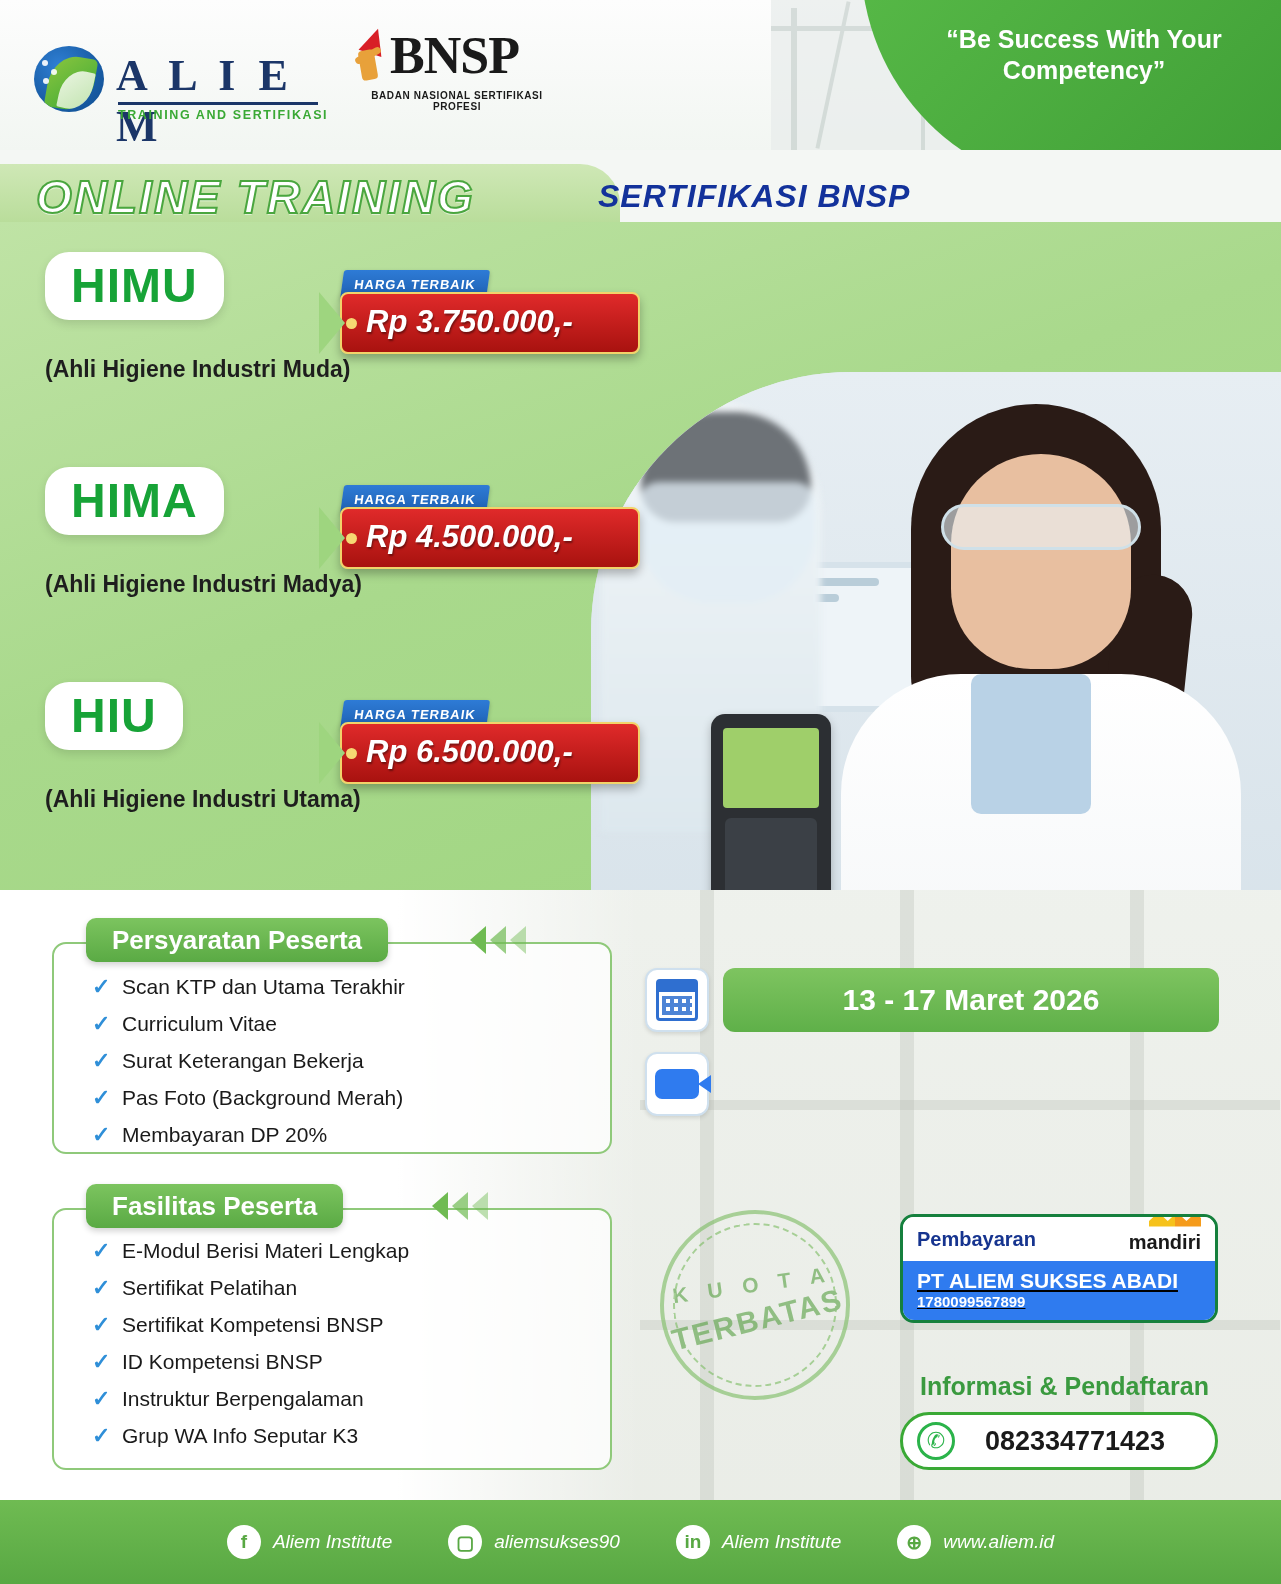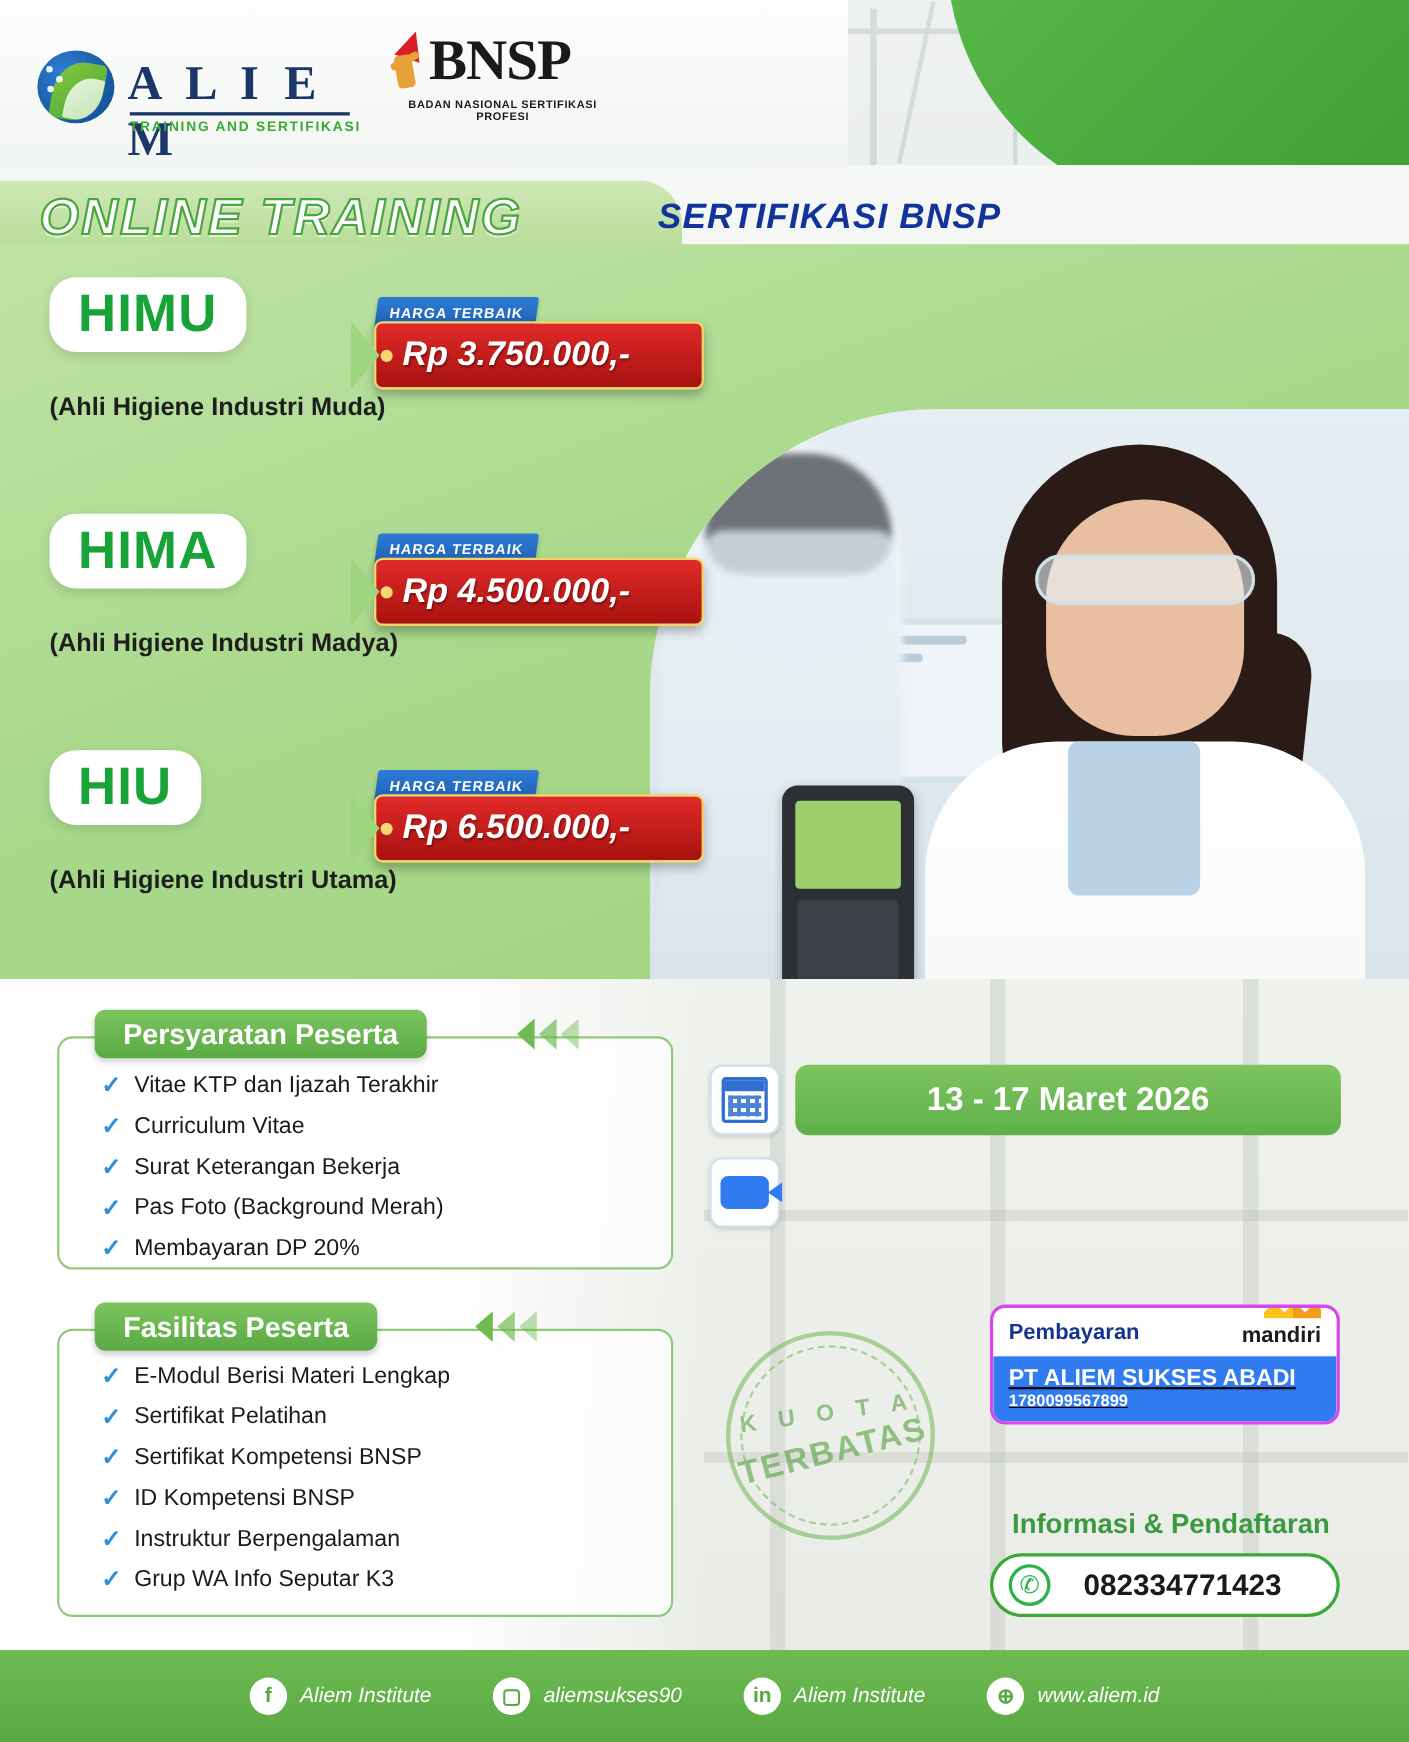--- a/index.html
+++ b/index.html
@@ -269,22 +269,22 @@
     border:4px solid #7dbd64; opacity:.62;
     display:flex; flex-direction:column; align-items:center; justify-content:center;
     transform: rotate(-8deg);
   }
   .stamp:before{ content:""; position:absolute; inset:9px; border:2px dashed #7dbd64; border-radius:50%;}
   .stamp .l1 { color:#5aa246; font-size:21px; font-weight:bold; letter-spacing:7px;}
   .stamp .l2 { color:#5aa246; font-size:30px; font-weight:bold; letter-spacing:2px; transform: rotate(-6deg); margin-top:6px;}
 
   
   .pay-box {
-    position:absolute; width:318px; border:3px solid #d946ef; border-radius:14px;
-    background:#ffffff; overflow:hidden;
+    position:absolute; width:318px; border:3px solid #15803d; border-radius:14px;
+    background:#ffffff; overflow:hidden;margin-top:28px;
   }
   .pay-head { height:44px; display:flex; align-items:center; justify-content:space-between; padding:0 14px; background:#ffffff;}
   .pay-head .lbl { color:#16348f; font-size:20px; font-weight:bold;}
   .pay-head .brand { color:#1a1a1a; font-size:20px; font-weight:bold; position:relative; padding-top:6px;}
   .mandiri-wave { position:absolute; right:0; top:-12px; width:52px; height:14px;
     background:linear-gradient(90deg,#f6c21b 0 50%, #f59b1b 50% 100%);
     clip-path: polygon(0 60%, 18% 0, 36% 60%, 54% 0, 72% 60%, 90% 0, 100% 40%, 100% 100%, 0 100%);
   }
   .pay-body { background:#2f7bef; padding:8px 14px 10px 14px;text-decoration:underline; }
   .pay-body .nm { color:#ffffff; font-size:21px; font-weight:bold;}
@@ -315,20 +315,21 @@
 
   <div class="header">
     <div class="header-crane">
       <div class="crane-line" style="left:20px;top:8px;width:6px;height:142px;"></div>
       <div class="crane-line" style="left:0px;top:26px;width:300px;height:5px;"></div>
       <div class="crane-line" style="left:60px;top:0px;width:4px;height:150px;transform:rotate(12deg);"></div>
       <div class="crane-line" style="left:150px;top:30px;width:4px;height:120px;"></div>
       <div class="crane-line" style="left:230px;top:30px;width:4px;height:120px;"></div>
     </div>
     <div class="header-green"></div>
+    <div class="tagline">“Be Success With Your Competency”</div>
 
     <div class="aliem-logo">
       <div class="aliem-mark">
         <div class="leaf"></div>
           <div class="leaf2"></div>
         <div class="dots">
             <i style="left:0;top:0;"></i>
             <i style="left:9px;top:9px;"></i>
             <i style="left:1px;top:18px;"></i>
           </div>
@@ -441,21 +442,21 @@
     <div class="panel-box" style="left:52px; top:52px; width:560px; height:212px;"></div>
     <div class="sec-title" style="left:86px; top:28px;">Persyaratan Peserta</div>
     <div class="arrows" style="left:470px; top:36px;">
         <span></span>
         <span></span>
         <span></span>
       </div>
     <div class="check-list" style="left:92px; top:84px;">
       <div class="check-item">
           <span class="ck">✓</span>
-          <span class="txt">Vitae KTP dan Ijazah Terakhir</span>
+          <span class="txt">Scan KTP dan Utama Terakhir</span>
         </div>
       <div class="check-item">
           <span class="ck">✓</span>
           <span class="txt">Curriculum Vitae</span>
         </div>
       <div class="check-item">
           <span class="ck">✓</span>
           <span class="txt">Surat Keterangan Bekerja</span>
         </div>
       <div class="check-item">

